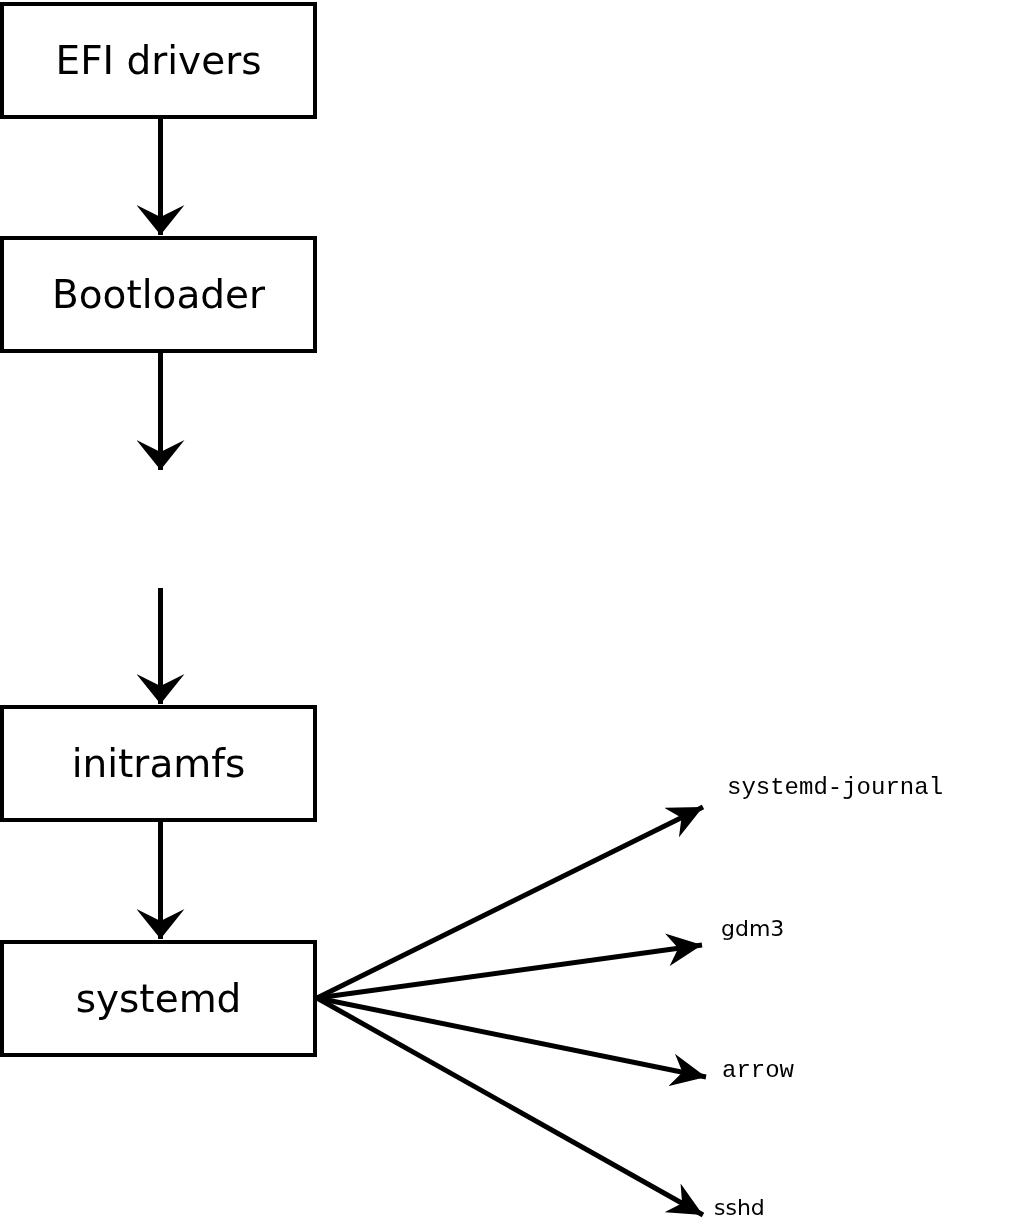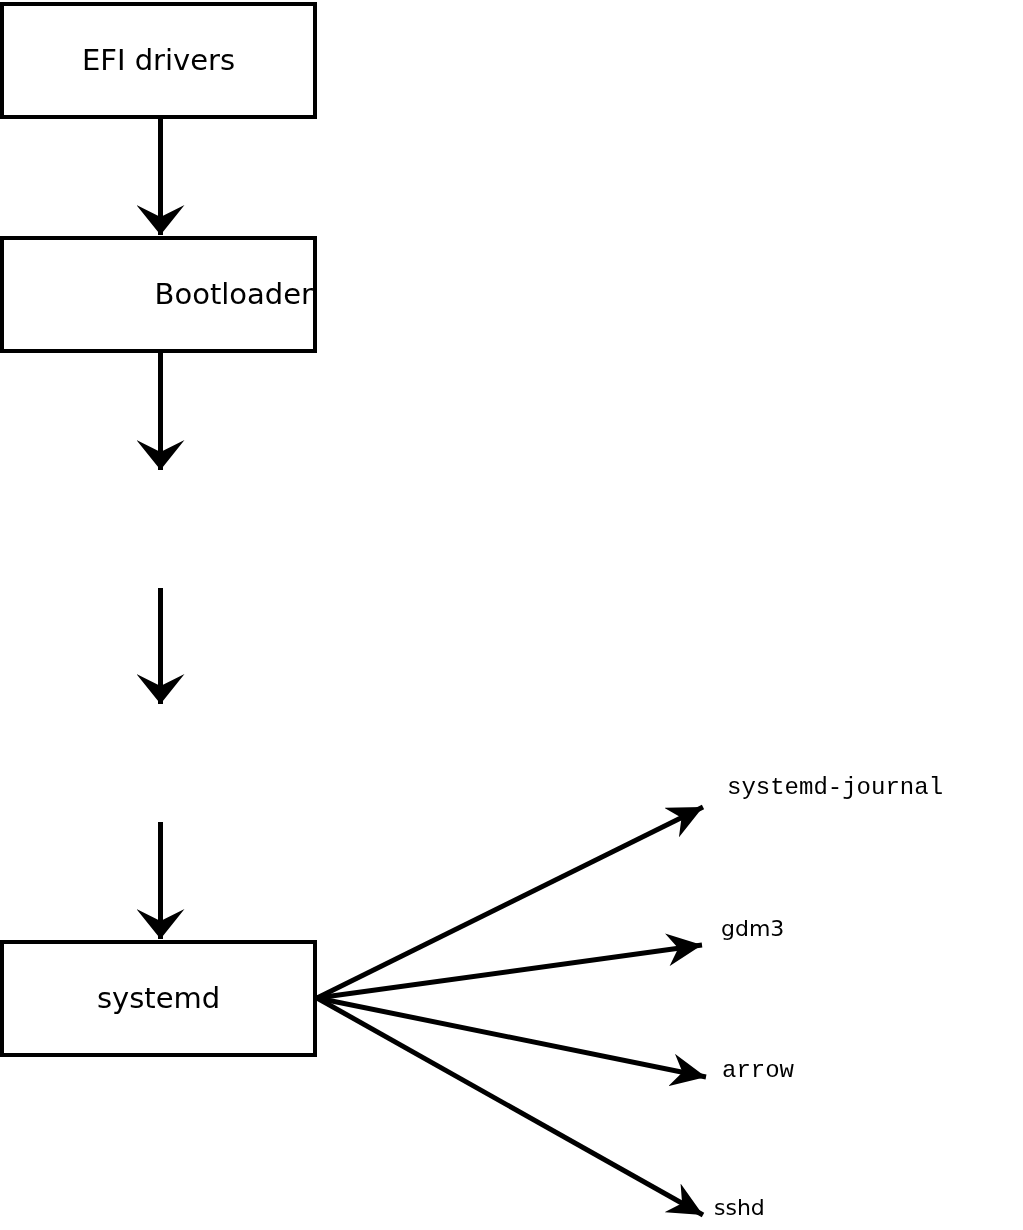--- a/index.html
+++ b/index.html
@@ -21,26 +21,26 @@
     position: absolute;
     left: 0;
     width: 317px;
     height: 117px;
     box-sizing: border-box;
     border: 4px solid #000000;
     background: #ffffff;
     display: flex;
     align-items: center;
     justify-content: center;
-    font-size: 29px;
+    font-size: 39px;
     line-height: 1;
     white-space: nowrap;
   }
   .box-efi        { top: 2px; }
-  .box-bootloader { top: 236px; justify-content: flex-end; }
+  .box-bootloader { top: 236px; }
   .box-kernel     { top: 471px; }
   .box-initramfs  { top: 705px; }
   .box-systemd    { top: 940px; }
 
   .svc {
     position: absolute;
     line-height: 1;
     white-space: nowrap;
   }
   .mono { font-family: Liberation Mono, monospace; font-size: 24px; }
@@ -85,20 +85,23 @@
     <line x1="317" y1="998" x2="706" y2="1077" stroke="#000000" stroke-width="5" marker-end="url(#head-f)"></line>
     <line x1="317" y1="998" x2="703" y2="1215" stroke="#000000" stroke-width="5" marker-end="url(#head-f)"></line>
   </svg>
 
   <div class="box box-efi">
     <span>EFI drivers</span>
   </div>
   <div class="box box-bootloader">
     <span>Bootloader</span>
   </div>
+  <div class="box box-initramfs">
+    <span>initramfs</span>
+  </div>
   <div class="box box-systemd">
     <span>systemd</span>
   </div>
 
   <div class="svc mono svc-journal">systemd-journal</div>
   <div class="svc sans svc-gdm3">gdm3</div>
   <div class="svc mono svc-getty">arrow</div>
   <div class="svc sans svc-sshd">sshd</div>
 
 

